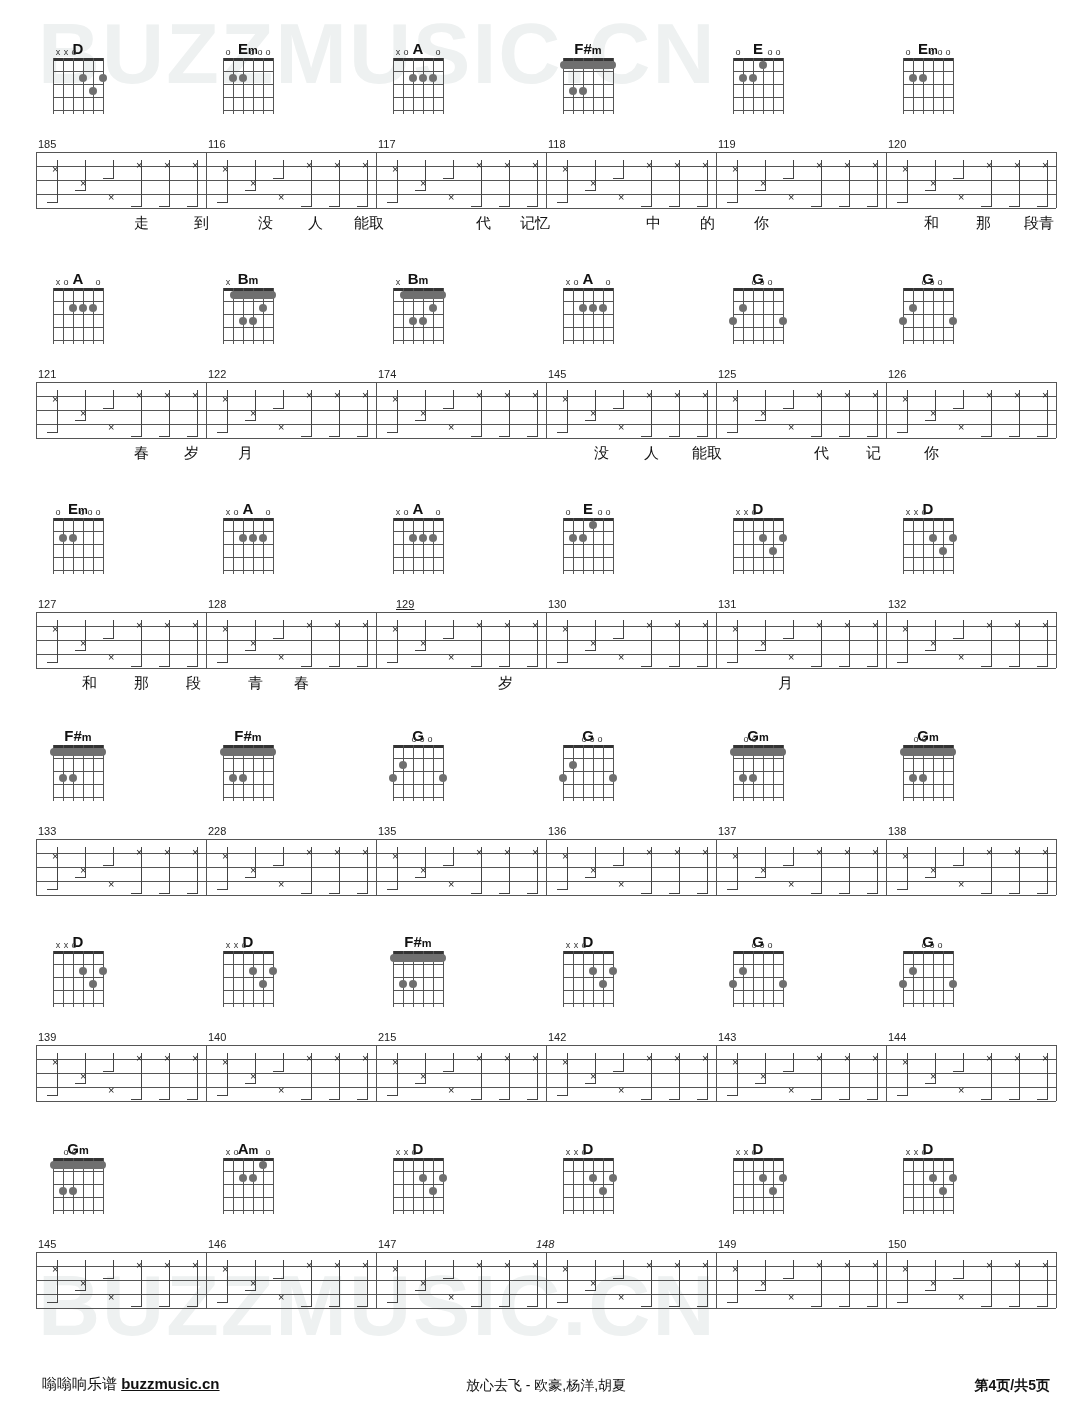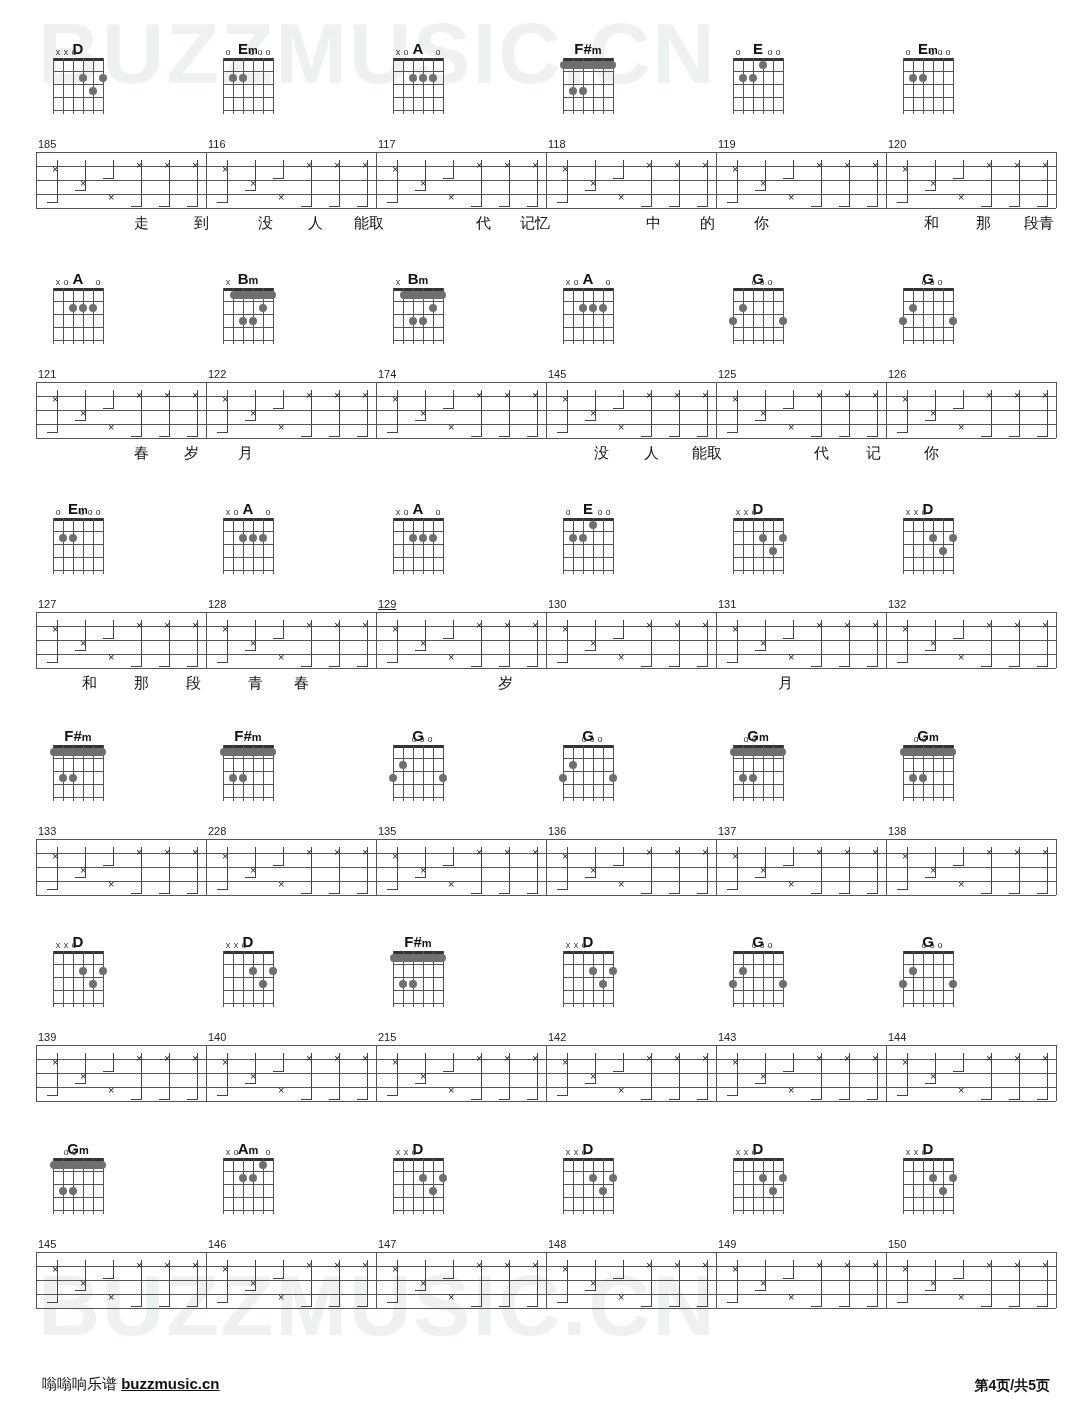--- a/index.html
+++ b/index.html
@@ -943,21 +943,21 @@
           <div class="barline" style="left: 0px;"></div>
           <div class="barline" style="left: 170px;"></div>
           <div class="barline" style="left: 340px;"></div>
           <div class="barline" style="left: 510px;"></div>
           <div class="barline" style="left: 680px;"></div>
           <div class="barline" style="left: 850px;"></div>
           <div class="barline" style="left: 1020px;"></div>
         </div>
         <div class="barnum" style="left: 2px;">127</div>
         <div class="barnum" style="left: 172px;">128</div>
-        <div class="barnum" style="left: 342px; text-decoration: underline;">129</div>
+        <div class="barnum" style="left: 360px; text-decoration: underline;">129</div>
         <div class="barnum" style="left: 512px;">130</div>
         <div class="barnum" style="left: 682px;">131</div>
         <div class="barnum" style="left: 852px;">132</div>
         <div class="xmark" style="left: 16px; top: 30px;">×</div>
         <div class="stem" style="left: 21px; top: 26px; height: 42px;"></div>
         <div class="beam" style="left: 11px; width: 11px; top: 68px;"></div>
         <div class="xmark" style="left: 44px; top: 44px;">×</div>
         <div class="stem" style="left: 49px; top: 26px; height: 30px;"></div>
         <div class="beam" style="left: 39px; width: 11px; top: 56px;"></div>
         <div class="xmark" style="left: 72px; top: 58px;">×</div>
@@ -1879,21 +1879,21 @@
           <div class="barline" style="left: 170px;"></div>
           <div class="barline" style="left: 340px;"></div>
           <div class="barline" style="left: 510px;"></div>
           <div class="barline" style="left: 680px;"></div>
           <div class="barline" style="left: 850px;"></div>
           <div class="barline" style="left: 1020px;"></div>
         </div>
         <div class="barnum" style="left: 2px;">145</div>
         <div class="barnum" style="left: 172px;">146</div>
         <div class="barnum" style="left: 342px;">147</div>
-        <div class="barnum" style="left: 512px;">148</div>
+        <div class="barnum" style="left: 500px; font-style: italic;">148</div>
         <div class="barnum" style="left: 682px;">149</div>
         <div class="barnum" style="left: 852px;">150</div>
         <div class="xmark" style="left: 16px; top: 30px;">×</div>
         <div class="stem" style="left: 21px; top: 26px; height: 42px;"></div>
         <div class="beam" style="left: 11px; width: 11px; top: 68px;"></div>
         <div class="xmark" style="left: 44px; top: 44px;">×</div>
         <div class="stem" style="left: 49px; top: 26px; height: 30px;"></div>
         <div class="beam" style="left: 39px; width: 11px; top: 56px;"></div>
         <div class="xmark" style="left: 72px; top: 58px;">×</div>
         <div class="stem" style="left: 77px; top: 26px; height: 18px;"></div>
@@ -2000,14 +2000,15 @@
       </div>
       <div class="lyrics"></div>
     </div>
   </div>
 
 <div class="footer">
   <div class="left">
     <span>嗡嗡响乐谱</span>
     <span class="site">buzzmusic.cn</span>
   </div>
+  <div class="center">放心去飞 - 欧豪,杨洋,胡夏</div>
   <div class="right">第4页/共5页</div>
 </div>
 
 </body></html>

